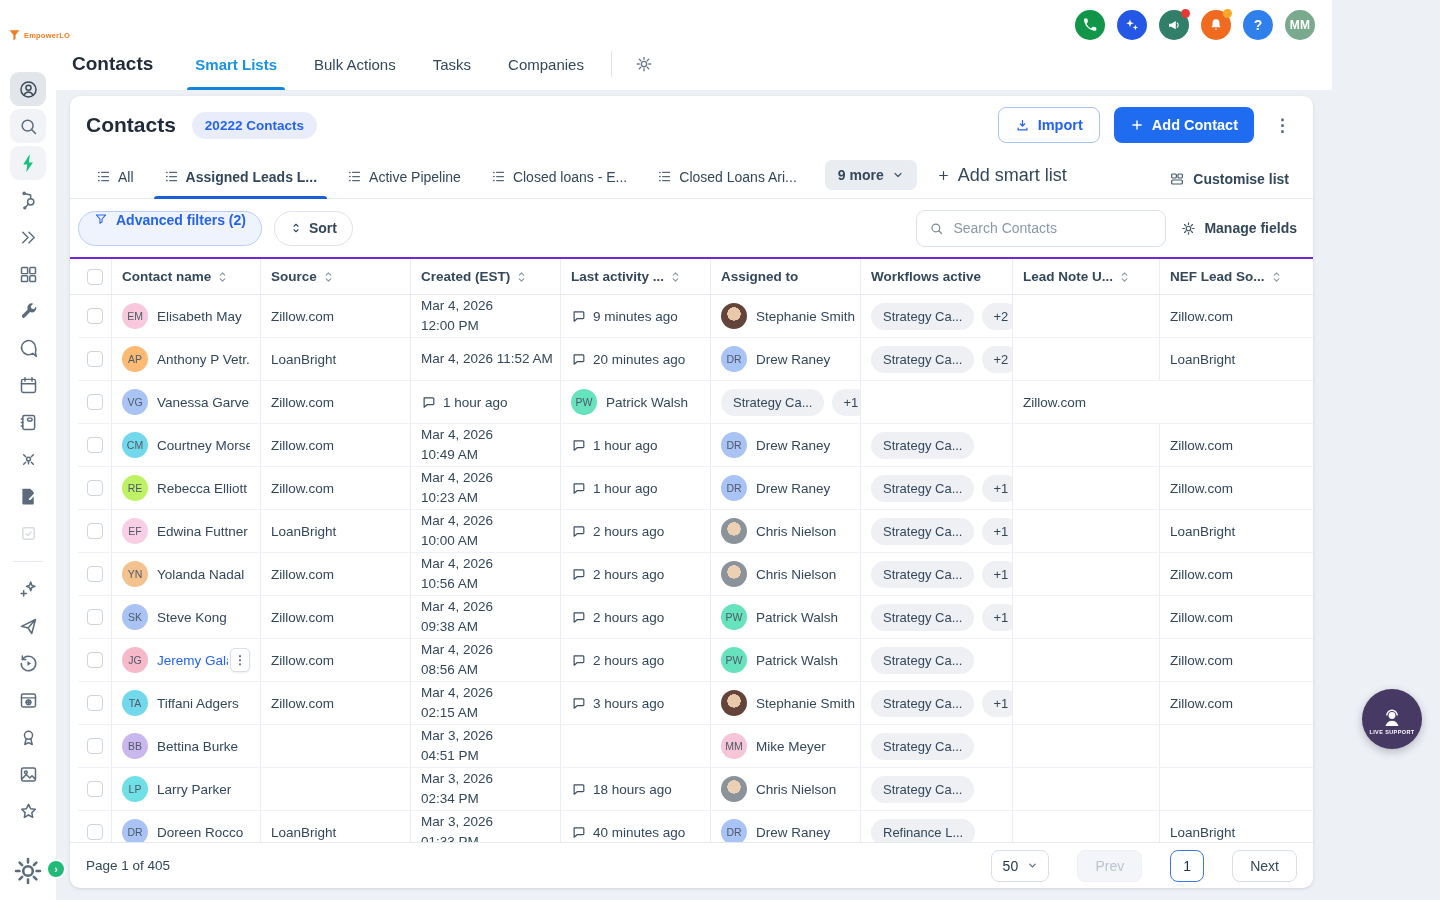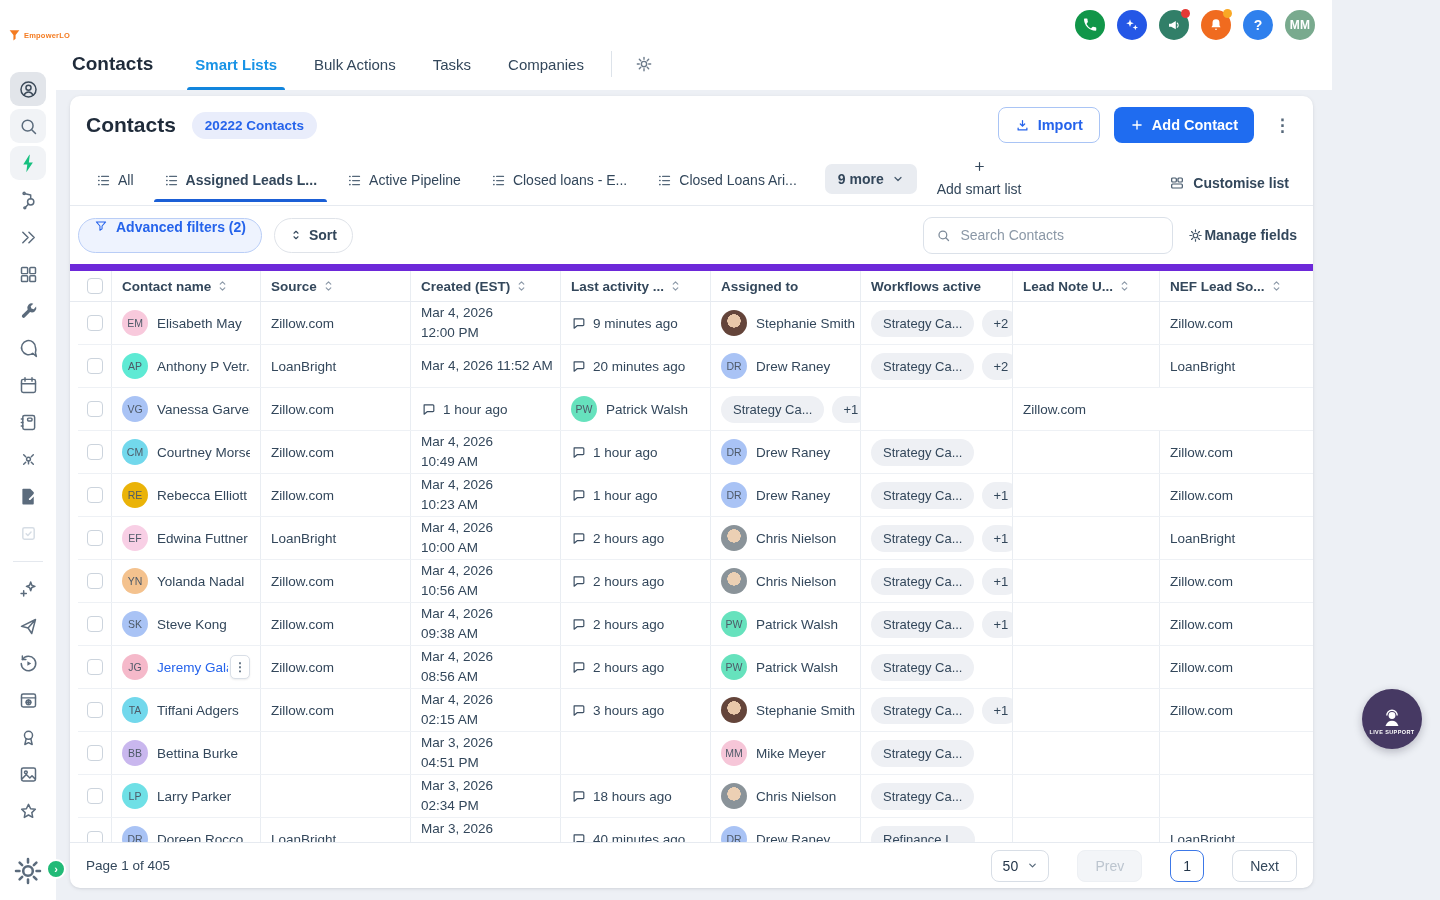--- a/index.html
+++ b/index.html
@@ -54,42 +54,42 @@
   .kebab{color:#56687a;font-size:17px;font-weight:700;padding:4px 6px;cursor:pointer;line-height:1;}
 
   
   .slist-row{display:flex;align-items:center;padding:6px 24px 0;border-bottom:1px solid #e6eaf0;flex:0 0 auto;}
   .sl-tab{position:relative;display:flex;align-items:center;gap:7px;font-size:14px;color:#33475b;padding:8px 2px 13px;margin-right:26px;white-space:nowrap;cursor:pointer;}
   .sl-tab svg{width:15px;height:15px;color:#56687a;}
   .sl-tab.active{font-weight:600;}
   .sl-tab.active::after{content:"";position:absolute;left:-8px;right:-8px;bottom:-1px;height:3px;background:#1b5fd6;border-radius:3px 3px 0 0;}
   .more-pill{display:flex;align-items:center;gap:8px;background:#e9ecf1;border-radius:7px;padding:7px 13px;font-size:14px;font-weight:600;color:#33475b;margin:0 20px 8px 0;cursor:pointer;}
   .more-pill svg{width:12px;height:12px;}
-  .add-smart{display:flex;align-items:center;gap:8px;font-size:14px;color:#33475b;margin-bottom:8px;cursor:pointer;flex-direction:column;}
+  .add-smart{display:flex;align-items:center;gap:8px;font-size:18px;color:#33475b;margin-bottom:8px;cursor:pointer;}
   .add-smart svg{width:13px;height:13px;}
   .customise{margin-left:auto;display:flex;align-items:center;gap:8px;font-size:14px;font-weight:600;color:#33475b;margin-bottom:0;cursor:pointer;}
   .customise svg{width:16px;height:16px;color:#45586b;}
 
   
   .toolbar{height:58px;display:flex;align-items:center;padding:0 16px 0 8px;flex:0 0 auto;}
   .pill-adv{display:flex;align-items:flex-start;gap:8px;height:35px;padding:0 15px;border:1px solid #b9cdf6;border-radius:18px;background:#eef3fe;color:#2563eb;font-size:14px;font-weight:600;cursor:pointer;}
   .pill-adv svg{width:14px;height:14px;}
   .pill-sort{display:flex;align-items:center;gap:7px;height:35px;padding:0 15px;border:1px solid #dfe3e9;border-radius:18px;background:#fff;color:#33475b;font-size:14px;font-weight:600;margin-left:12px;cursor:pointer;}
   .pill-sort svg{width:12px;height:12px;}
   .toolbar-right{margin-left:auto;display:flex;align-items:center;gap:14px;}
   .search-box{display:flex;align-items:center;gap:9px;width:250px;height:37px;border:1px solid #dbe1e9;border-radius:9px;padding:0 12px;background:#fff;}
   .search-box svg{width:15px;height:15px;color:#7d8a99;flex:0 0 auto;}
   .search-box input{border:none;outline:none;font-size:14px;color:#33475b;width:100%;font-family:"Liberation Sans",sans-serif;background:transparent;}
   .search-box input::placeholder{color:#8b98a7;}
-  .manage{display:flex;font-size:14px;font-weight:600;color:#33475b;cursor:pointer;}
+  .manage{display:flex;gap:7px;font-size:14px;font-weight:600;color:#33475b;cursor:pointer;}
   .manage svg{width:17px;height:17px;color:#45586b;}
 
   
   .grid-cols{display:grid;grid-template-columns:34px 149px 150px 150px 150px 150px 152px 147px 1fr;}
-  .thead{height:38px;border-top:7px solid #6d28d9;border-bottom:1px solid #e6eaf0;padding-left:8px;flex:0 0 auto;background:#fff;}
+  .thead{height:38px;border-top:2px solid #6d28d9;border-bottom:1px solid #e6eaf0;padding-left:8px;flex:0 0 auto;background:#fff;}
   .th{display:flex;align-items:center;gap:6px;padding:0 10px;font-size:13.5px;font-weight:700;color:#33475b;border-right:1px solid #e9edf2;overflow:hidden;white-space:nowrap;}
   .th:last-child{border-right:none;}
   .th.cb-cell{justify-content:center;padding:0;}
   .th svg.sorter{width:11px;height:14px;color:#8c99a8;flex:0 0 auto;}
   .tbody{flex:1 1 auto;overflow:hidden;padding-left:8px;}
   .tr{height:43px;border-bottom:1px solid #eef1f5;}
   .td{display:flex;align-items:center;padding:0 10px;font-size:13.5px;color:#33475b;border-right:1px solid #e9edf2;overflow:hidden;white-space:nowrap;}
   .td:last-child{border-right:none;}
   .td.cb-cell{justify-content:center;padding:0;}
   .checkbox{width:16px;height:16px;border:1.5px solid #ccd4dd;border-radius:4px;background:#fff;cursor:pointer;flex:0 0 auto;}
@@ -518,21 +518,21 @@
           <span class="wf-extra">+2</span>
         </div>
         <div class="td"></div>
         <div class="td">Zillow.com</div>
       </div>
       <div class="tr grid-cols">
         <div class="td cb-cell">
           <span class="checkbox"></span>
         </div>
         <div class="td">
-          <span class="avatar" style="background:#5eead4">AP</span>
+          <span class="avatar" style="background:#fdba74">AP</span>
           <span class="name-text">Anthony P Vetr...</span>
         </div>
         <div class="td">LoanBright</div>
         <div class="td created-cell">
           <span>Mar 4, 2026 11:52 AM</span>
         </div>
         <div class="td activity-cell">
           <svg viewBox="0 0 24 24" fill="none" stroke="currentColor" stroke-width="1.9" stroke-linejoin="round">
             <path d="M5 4.5h14a1.5 1.5 0 0 1 1.5 1.5v8a1.5 1.5 0 0 1-1.5 1.5H9.8L5 19.5z"></path>
           </svg>
@@ -602,21 +602,21 @@
           <span class="wf-chip">Strategy Ca...</span>
         </div>
         <div class="td"></div>
         <div class="td">Zillow.com</div>
       </div>
       <div class="tr grid-cols">
         <div class="td cb-cell">
           <span class="checkbox"></span>
         </div>
         <div class="td">
-          <span class="avatar" style="background:#eab308">RE</span>
+          <span class="avatar" style="background:#bef264">RE</span>
           <span class="name-text">Rebecca Elliott</span>
         </div>
         <div class="td">Zillow.com</div>
         <div class="td created-cell">
           <span>Mar 4, 2026</span>
           <span>10:23 AM</span>
         </div>
         <div class="td activity-cell">
           <svg viewBox="0 0 24 24" fill="none" stroke="currentColor" stroke-width="1.9" stroke-linejoin="round">
             <path d="M5 4.5h14a1.5 1.5 0 0 1 1.5 1.5v8a1.5 1.5 0 0 1-1.5 1.5H9.8L5 19.5z"></path>

